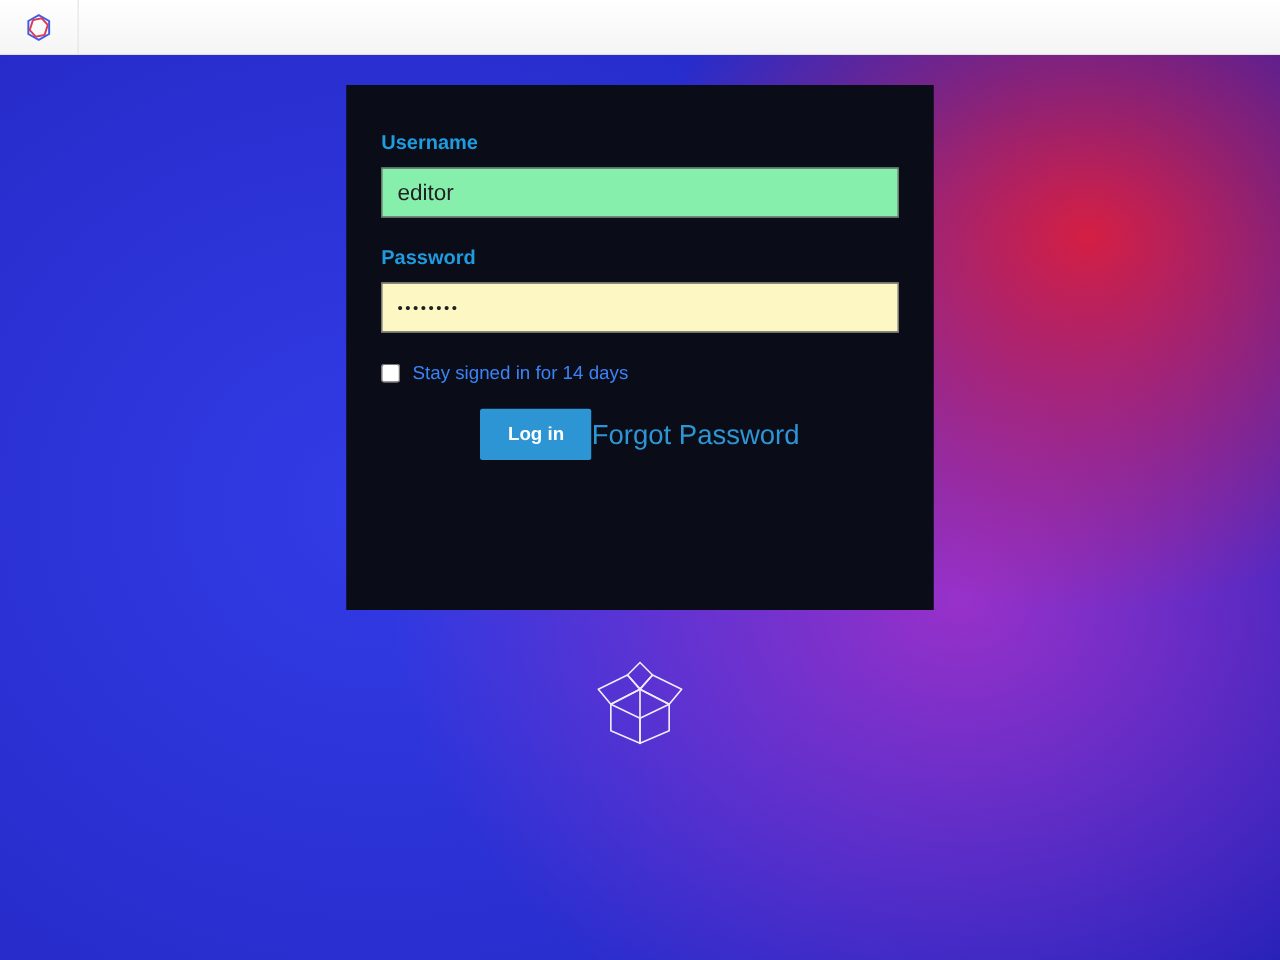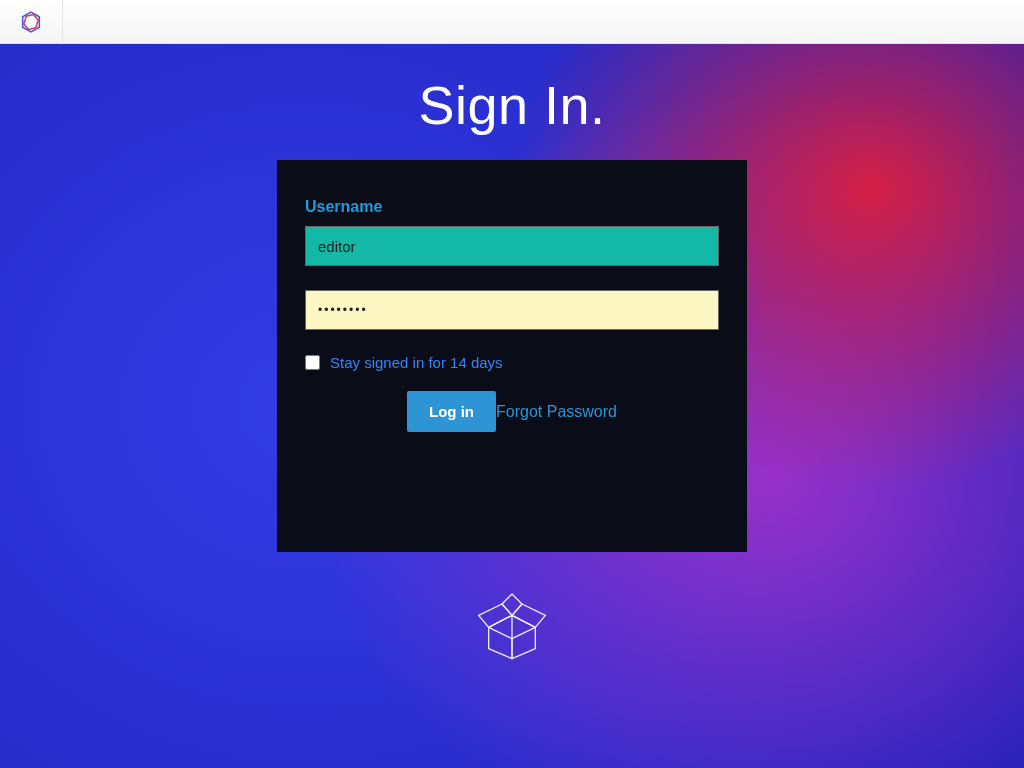--- a/index.html
+++ b/index.html
@@ -64,22 +64,22 @@
       display: block;
     }
     .field-group {
       margin-bottom: 24px;
     }
     .text-input {
       width: 100%;
       height: 40px;
       border: 1px solid #666;
       padding: 0 12px;
-      font-size: 15px;
-      background: #14b8a6;
+      font-size: 18px;
+      background: #86efac;
       color: #222;
       outline: none;
     }
     .text-input.password {
       background: #fdf7c3;
       letter-spacing: 2px;
       font-size: 12px;
     }
     .checkbox-row {
       display: flex;
@@ -106,21 +106,21 @@
       color: #ffffff;
       border: none;
       padding: 12px 22px;
       font-size: 15px;
       font-weight: 600;
       cursor: pointer;
       border-radius: 2px;
     }
     .forgot-link {
       color: #2d95d3;
-      font-size: 16px;
+      font-size: 22px;
       text-decoration: none;
       cursor: pointer;
     }
     .bottom-logo {
       margin-top: 30px;
       width: 80px;
       height: 80px;
       opacity: 0.9;
     }
   </style>
@@ -133,29 +133,29 @@
       <g stroke-width="6" fill="none">
         <polygon points="50,12 82,30 82,70 50,88 18,70 18,30" stroke="#3b5ee8"></polygon>
         <polygon points="50,20 74,34 74,66 50,80 26,66 26,34" stroke="#d93b5a" transform="rotate(18 50 50)"></polygon>
       </g>
     </svg>
   </span>
   <div class="topbar-divider"></div>
 </div>
 
 <div class="main-bg">
-  <h1 class="page-title">Sign In.</h1>
 
   <div class="login-panel">
     <div class="field-group">
       <label class="field-label">Username</label>
       <input type="text" class="text-input" value="editor" style="">
     </div>
 
     <div class="field-group">
+      <label class="field-label">Password</label>
       <input type="text" class="text-input password" value="••••••••" style="">
     </div>
 
     <div class="checkbox-row">
       <input type="checkbox" style="">
       <span class="checkbox-label">Stay signed in for 14 days</span>
     </div>
 
     <div class="action-row">
       <button class="login-btn">Log in</button>

